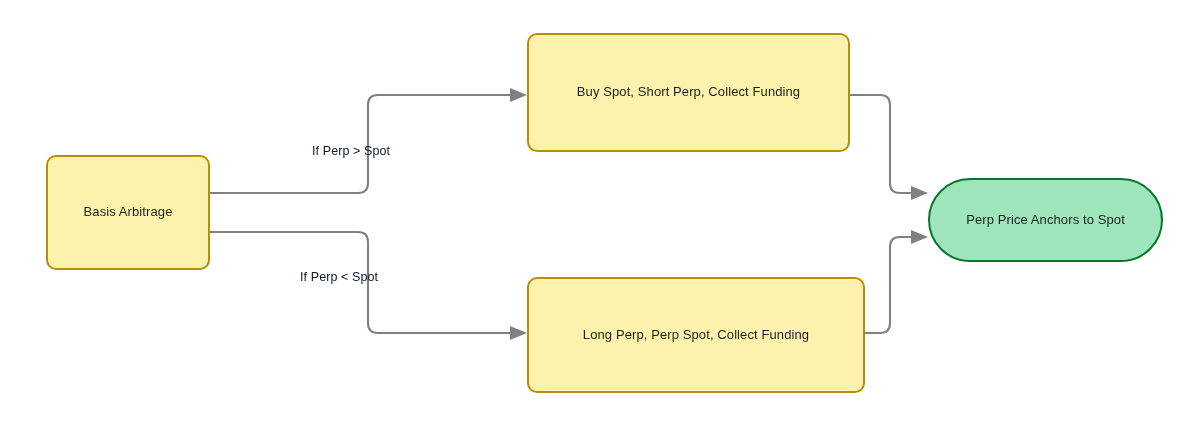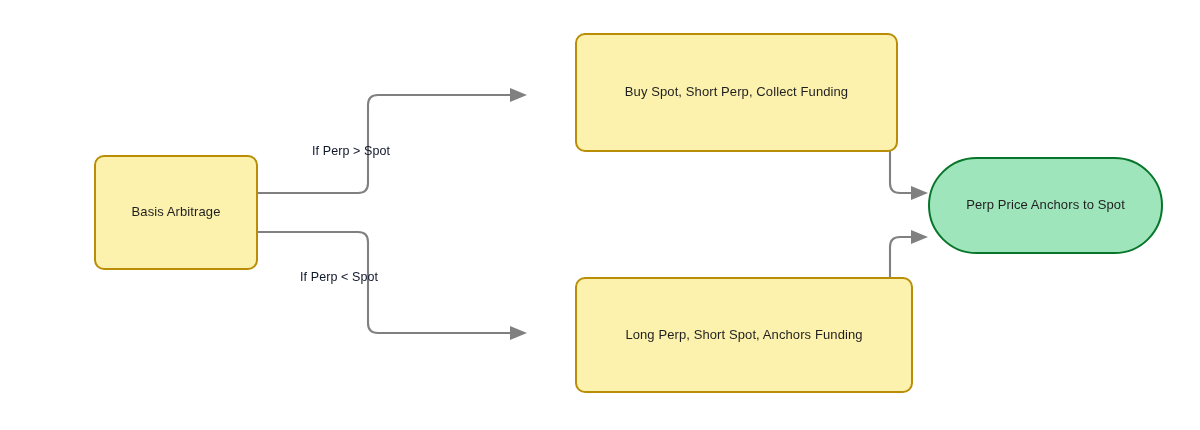--- a/index.html
+++ b/index.html
@@ -39,21 +39,20 @@
     padding: 0 10px;
     color: #1f1f1f;
     font-size: 13px;
     letter-spacing: 0.1px;
     white-space: nowrap;
   }
   .node-process {
     background: #fcf2ae;
     border: 2px solid #ba8d06;
     border-radius: 10px;
-    margin-left: 48px;
   }
   .node-terminal {
     background: #9fe5bb;
     border: 2px solid #07762b;
     border-radius: 60px;
   }
   #node-basis-arbitrage {
     left: 46px;
     top: 155px;
     width: 164px;
@@ -66,23 +65,23 @@
     height: 119px;
   }
   #node-long-perp {
     left: 527px;
     top: 277px;
     width: 338px;
     height: 116px;
   }
   #node-perp-anchor {
     left: 928px;
-    top: 157px;
+    top: 178px;
     width: 235px;
-    height: 97px;
+    height: 84px;
   }
   .edge-label {
     position: absolute;
     color: #0f172a;
     font-size: 12.5px;
     white-space: nowrap;
     background: transparent;
     letter-spacing: 0.1px;
   }
   #edge-label-perp-gt-spot {
@@ -126,21 +125,21 @@
 
   <div class="node node-process" id="node-basis-arbitrage">
     <span class="node-label">Basis Arbitrage</span>
   </div>
 
   <div class="node node-process" id="node-buy-spot">
     <span class="node-label">Buy Spot, Short Perp, Collect Funding</span>
   </div>
 
   <div class="node node-process" id="node-long-perp">
-    <span class="node-label">Long Perp, Short Spot, Anchors Funding</span>
+    <span class="node-label">Long Perp, Perp Spot, Collect Funding</span>
   </div>
 
   <div class="node node-terminal" id="node-perp-anchor">
     <span class="node-label">Perp Price Anchors to Spot</span>
   </div>
 
   <span class="edge-label" id="edge-label-perp-gt-spot">If Perp &gt; Spot</span>
 
   <span class="edge-label" id="edge-label-perp-lt-spot">If Perp &lt; Spot</span>
 

